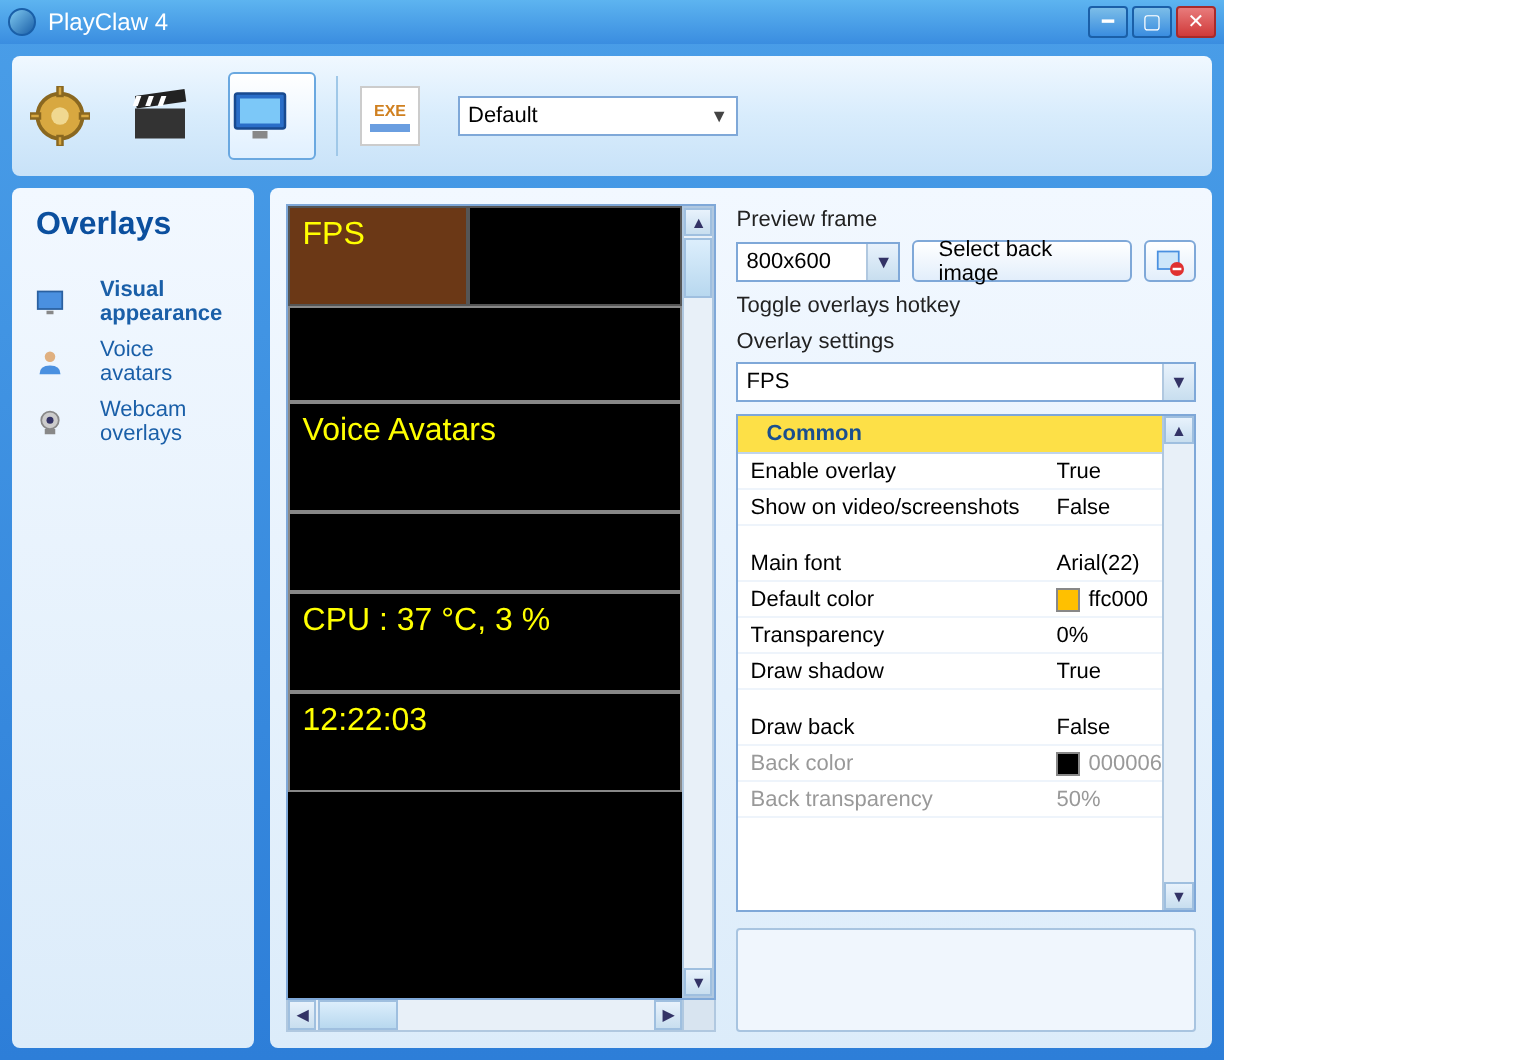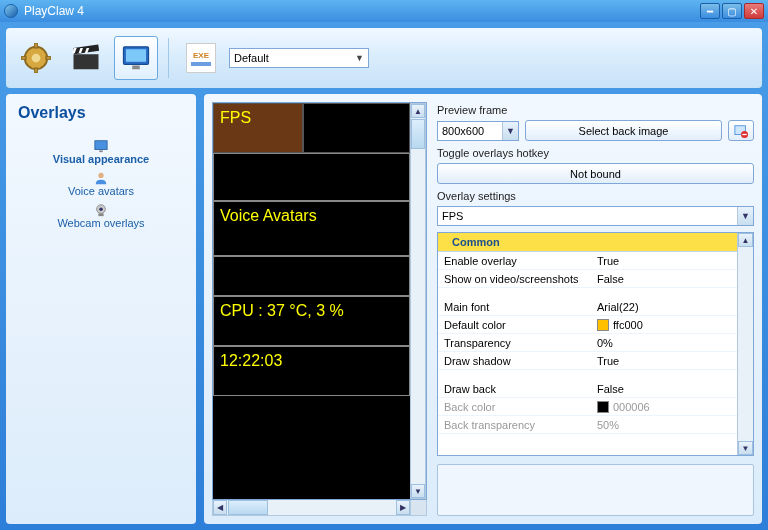--- a/index.html
+++ b/index.html
@@ -5,21 +5,21 @@
 * { box-sizing: border-box; margin: 0; padding: 0; }
 body {
   font-family: Tahoma, Arial, sans-serif;
   font-size: 11px;
   background: #fff;
   width: 768px;
   height: 530px;
   overflow: hidden;
 }
 .window {
-  width: 768px;
+  width: 612px;
   height: 530px;
   background: linear-gradient(to bottom, #4a9ee8 0%, #2d7ed8 100%);
   display: flex;
   flex-direction: column;
 }
 .titlebar {
   height: 22px;
   background: linear-gradient(to bottom, #5db4f0 0%, #3a8de0 100%);
   display: flex;
   align-items: center;
@@ -55,21 +55,21 @@
   border-radius: 4px;
   display: flex;
   align-items: center;
   padding: 4px 8px;
   gap: 6px;
 }
 .tbtn {
   width: 44px; height: 44px;
   border: 1px solid transparent;
   border-radius: 3px;
-  display:flex; align-items:center; justify-content:center;
+  display:flex; align-items:center; justify-content:flex-start;
   cursor: pointer;
 }
 .tbtn.sel {
   border: 1px solid #6aa8e0;
   background: linear-gradient(to bottom,#fff,#e0f0ff);
 }
 .tsep { width:1px; height:40px; background:#a0c8e8; margin:0 4px; }
 .exe-icon {
   width: 30px; height: 30px;
   background:#fff; border:1px solid #ccc;
@@ -100,26 +100,25 @@
   padding: 10px;
 }
 .sb-head {
   color:#0b4f9e;
   font-weight:bold;
   font-size:16px;
   margin-bottom:14px;
   padding-left:2px;
 }
 .sb-item {
-  display:flex; align-items:center; gap:0;
+  display:flex; align-items:center; gap:18px;
   padding:3px 2px;
   color:#1a5fa8;
   cursor:pointer;
   font-size:11px;
-  flex-direction:column;
 }
 .sb-item.sel { font-weight:bold; }
 .sb-ico { width:14px; height:14px; flex-shrink:0; }
 .content {
   flex: 1;
   background: linear-gradient(to bottom,#f2f8ff,#dcecfa);
   border-radius: 4px;
   padding: 8px;
   display: flex;
   gap: 10px;
@@ -346,25 +345,20 @@
           <div class="btn iconbtn">
             <svg width="14" height="14" viewBox="0 0 16 16">
                 <rect x="1" y="2" width="12" height="10" fill="#cde6fa" stroke="#4a90e0"></rect>
                 <circle cx="12" cy="12" r="4" fill="#e03030"></circle>
                 <rect x="9.5" y="11.3" width="5" height="1.4" fill="#fff"></rect>
               </svg>
           </div>
         </div>
 
         <div class="lbl">Toggle overlays hotkey</div>
-        <div class="row">
-          <div class="btn hotkey">
-            <span>Not bound</span>
-          </div>
-        </div>
 
         <div class="lbl">Overlay settings</div>
         <div class="combo" style="width:100%">
           <span>FPS</span>
           <span class="caret">▼</span>
         </div>
 
         <div class="settings-grid">
           <div class="grid-body">
             <div class="grp-head">Common</div>

